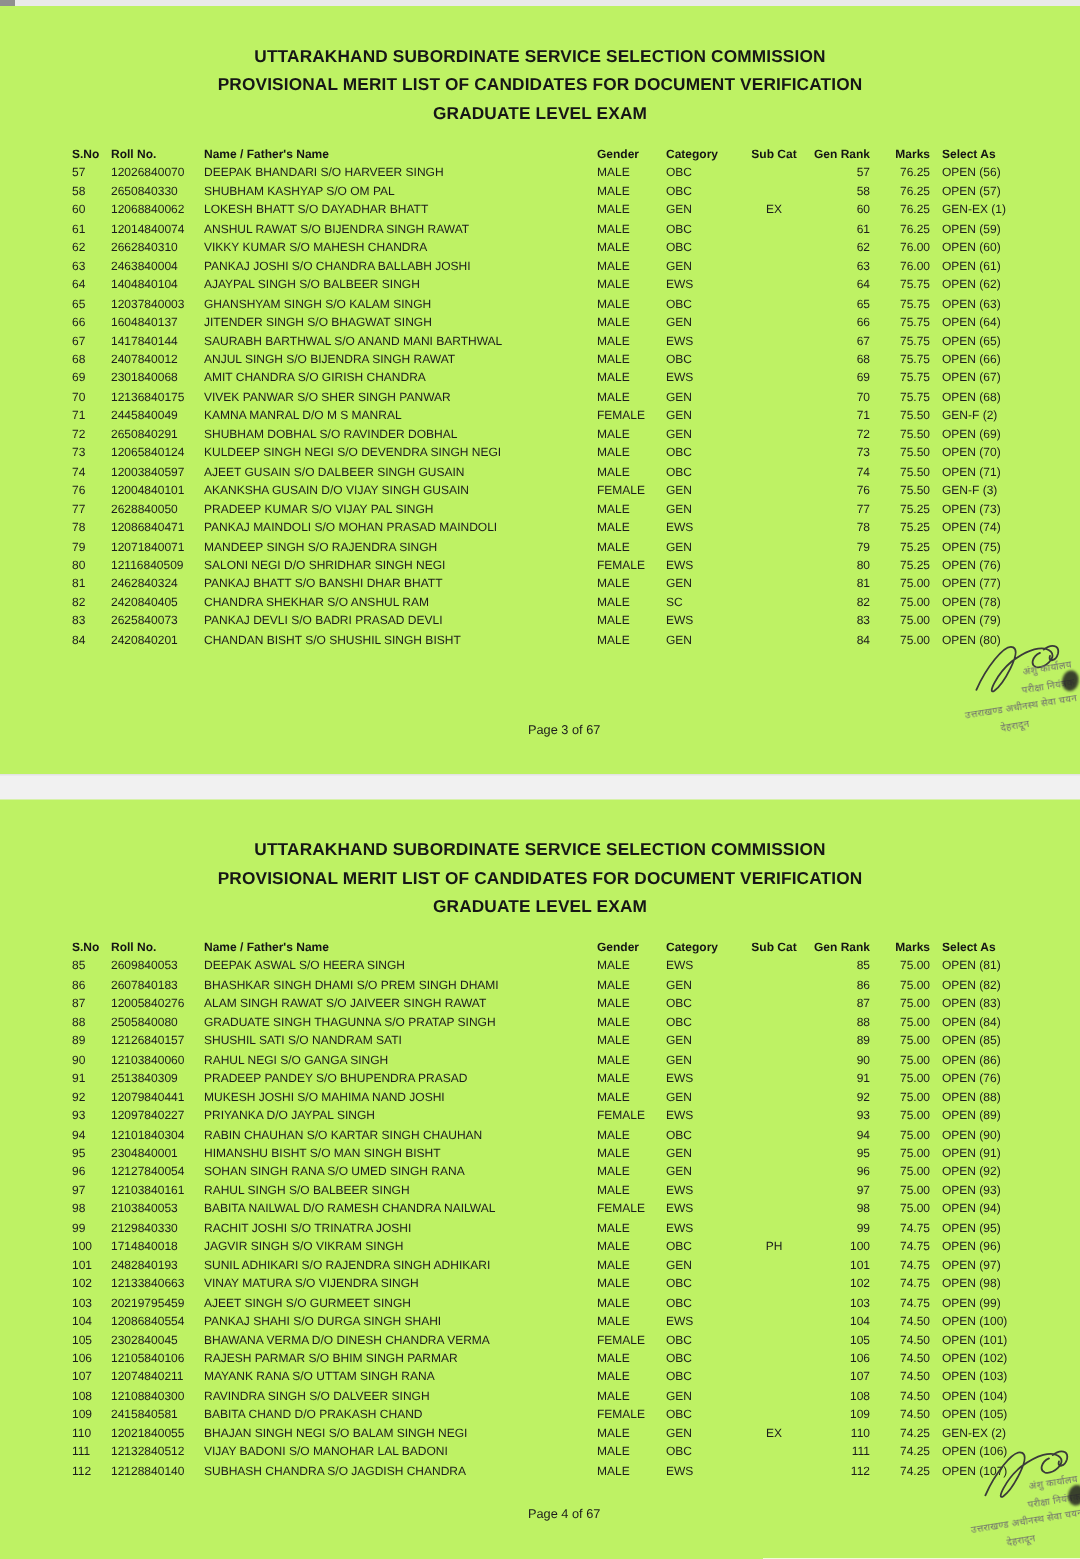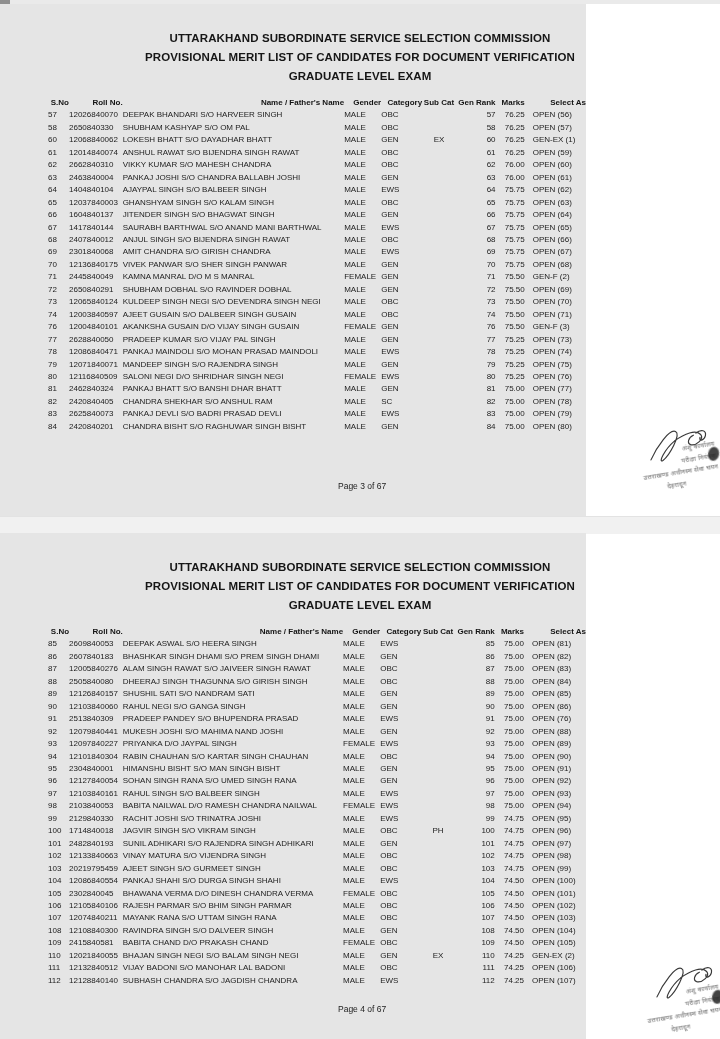--- a/index.html
+++ b/index.html
@@ -2,41 +2,41 @@
 <html><head>
 <meta charset="utf-8">
 <style>
   html,body{margin:0;padding:0;}
   body{
     width:720px;height:1039px;overflow:hidden;background:#ffffff;
     font-family:"Liberation Sans",sans-serif;color:#1c1c1c;position:relative;
   }
   .top-strip{position:absolute;top:0;left:0;width:720px;height:4px;background:#eaeaea;}
   .top-strip .corner{position:absolute;left:0;top:0;width:10px;height:4px;background:#8f8f8f;}
-  .page{position:absolute;left:0;width:586px;background:#e5e5e5;}
+  .page{position:absolute;left:0;width:720px;background:#bef264;}
   #page3{top:4px;height:512px;}
   #page4{top:533px;height:506px;}
   .separator{position:absolute;top:516px;left:0;width:720px;height:17px;background:#f1f1f1;border-top:1px solid #e3e3e3;}
   .titles{position:absolute;top:25px;left:0;width:720px;text-align:center;font-weight:bold;font-size:11.5px;line-height:19px;letter-spacing:.1px;color:#161616;}
   table.merit{position:absolute;left:48px;top:93px;border-collapse:collapse;table-layout:fixed;}
   table.merit th,table.merit td{
     padding:0;margin:0;height:12.45px;font-size:8px;line-height:12.45px;
     white-space:nowrap;vertical-align:middle;text-align:left;font-weight:normal;color:#1c1c1c;
   }
-  table.merit th{font-weight:bold;color:#141414;text-align:right;}
+  table.merit th{font-weight:bold;color:#141414;}
   .c0{width:26px;}
   .c1{width:62px;}
   .c2{width:262px;}
   .c3{width:46px;}
   .c4{width:52px;}
   .c5{width:40px;text-align:center !important;}
   .c6{width:44px;text-align:right !important;}
   .c7{width:40px;text-align:right !important;}
   .c8{width:72px;padding-left:8px !important;}
-  .footer{position:absolute;left:338px;font-size:8.5px;color:#1c1c1c;}
+  .footer{position:absolute;left:352px;font-size:8.5px;color:#1c1c1c;}
   #page3 .footer{top:477px;}
   #page4 .footer{top:471px;}
   .signature{position:absolute;pointer-events:none;}
   #page3 .signature{left:646px;top:420px;transform:rotate(-6deg);}
   #page4 .signature{left:652px;top:428px;transform:rotate(-6deg);}
   .signature svg path{stroke:#3a3a3a;stroke-width:1.3;fill:none;stroke-linecap:round;}
   .stamp{
     position:absolute;width:136px;text-align:right;transform:rotate(-9deg);
     color:#6e6e6e;font-size:6.5px;line-height:11.5px;letter-spacing:.2px;
     filter:blur(.25px);pointer-events:none;
@@ -348,21 +348,21 @@
           <td class="c3">MALE</td>
           <td class="c4">EWS</td>
           <td class="c5"></td>
           <td class="c6">83</td>
           <td class="c7">75.00</td>
           <td class="c8">OPEN (79)</td>
         </tr>
         <tr>
           <td class="c0">84</td>
           <td class="c1">2420840201</td>
-          <td class="c2">CHANDRA BISHT S/O RAGHUWAR SINGH BISHT</td>
+          <td class="c2">CHANDAN BISHT S/O SHUSHIL SINGH BISHT</td>
           <td class="c3">MALE</td>
           <td class="c4">GEN</td>
           <td class="c5"></td>
           <td class="c6">84</td>
           <td class="c7">75.00</td>
           <td class="c8">OPEN (80)</td>
         </tr>
       </tbody>
   </table>
   <div class="signature">
@@ -432,21 +432,21 @@
           <td class="c3">MALE</td>
           <td class="c4">OBC</td>
           <td class="c5"></td>
           <td class="c6">87</td>
           <td class="c7">75.00</td>
           <td class="c8">OPEN (83)</td>
         </tr>
         <tr>
           <td class="c0">88</td>
           <td class="c1">2505840080</td>
-          <td class="c2">DHEERAJ SINGH THAGUNNA S/O GIRISH SINGH</td>
+          <td class="c2">GRADUATE SINGH THAGUNNA S/O PRATAP SINGH</td>
           <td class="c3">MALE</td>
           <td class="c4">OBC</td>
           <td class="c5"></td>
           <td class="c6">88</td>
           <td class="c7">75.00</td>
           <td class="c8">OPEN (84)</td>
         </tr>
         <tr>
           <td class="c0">89</td>
           <td class="c1">12126840157</td>

